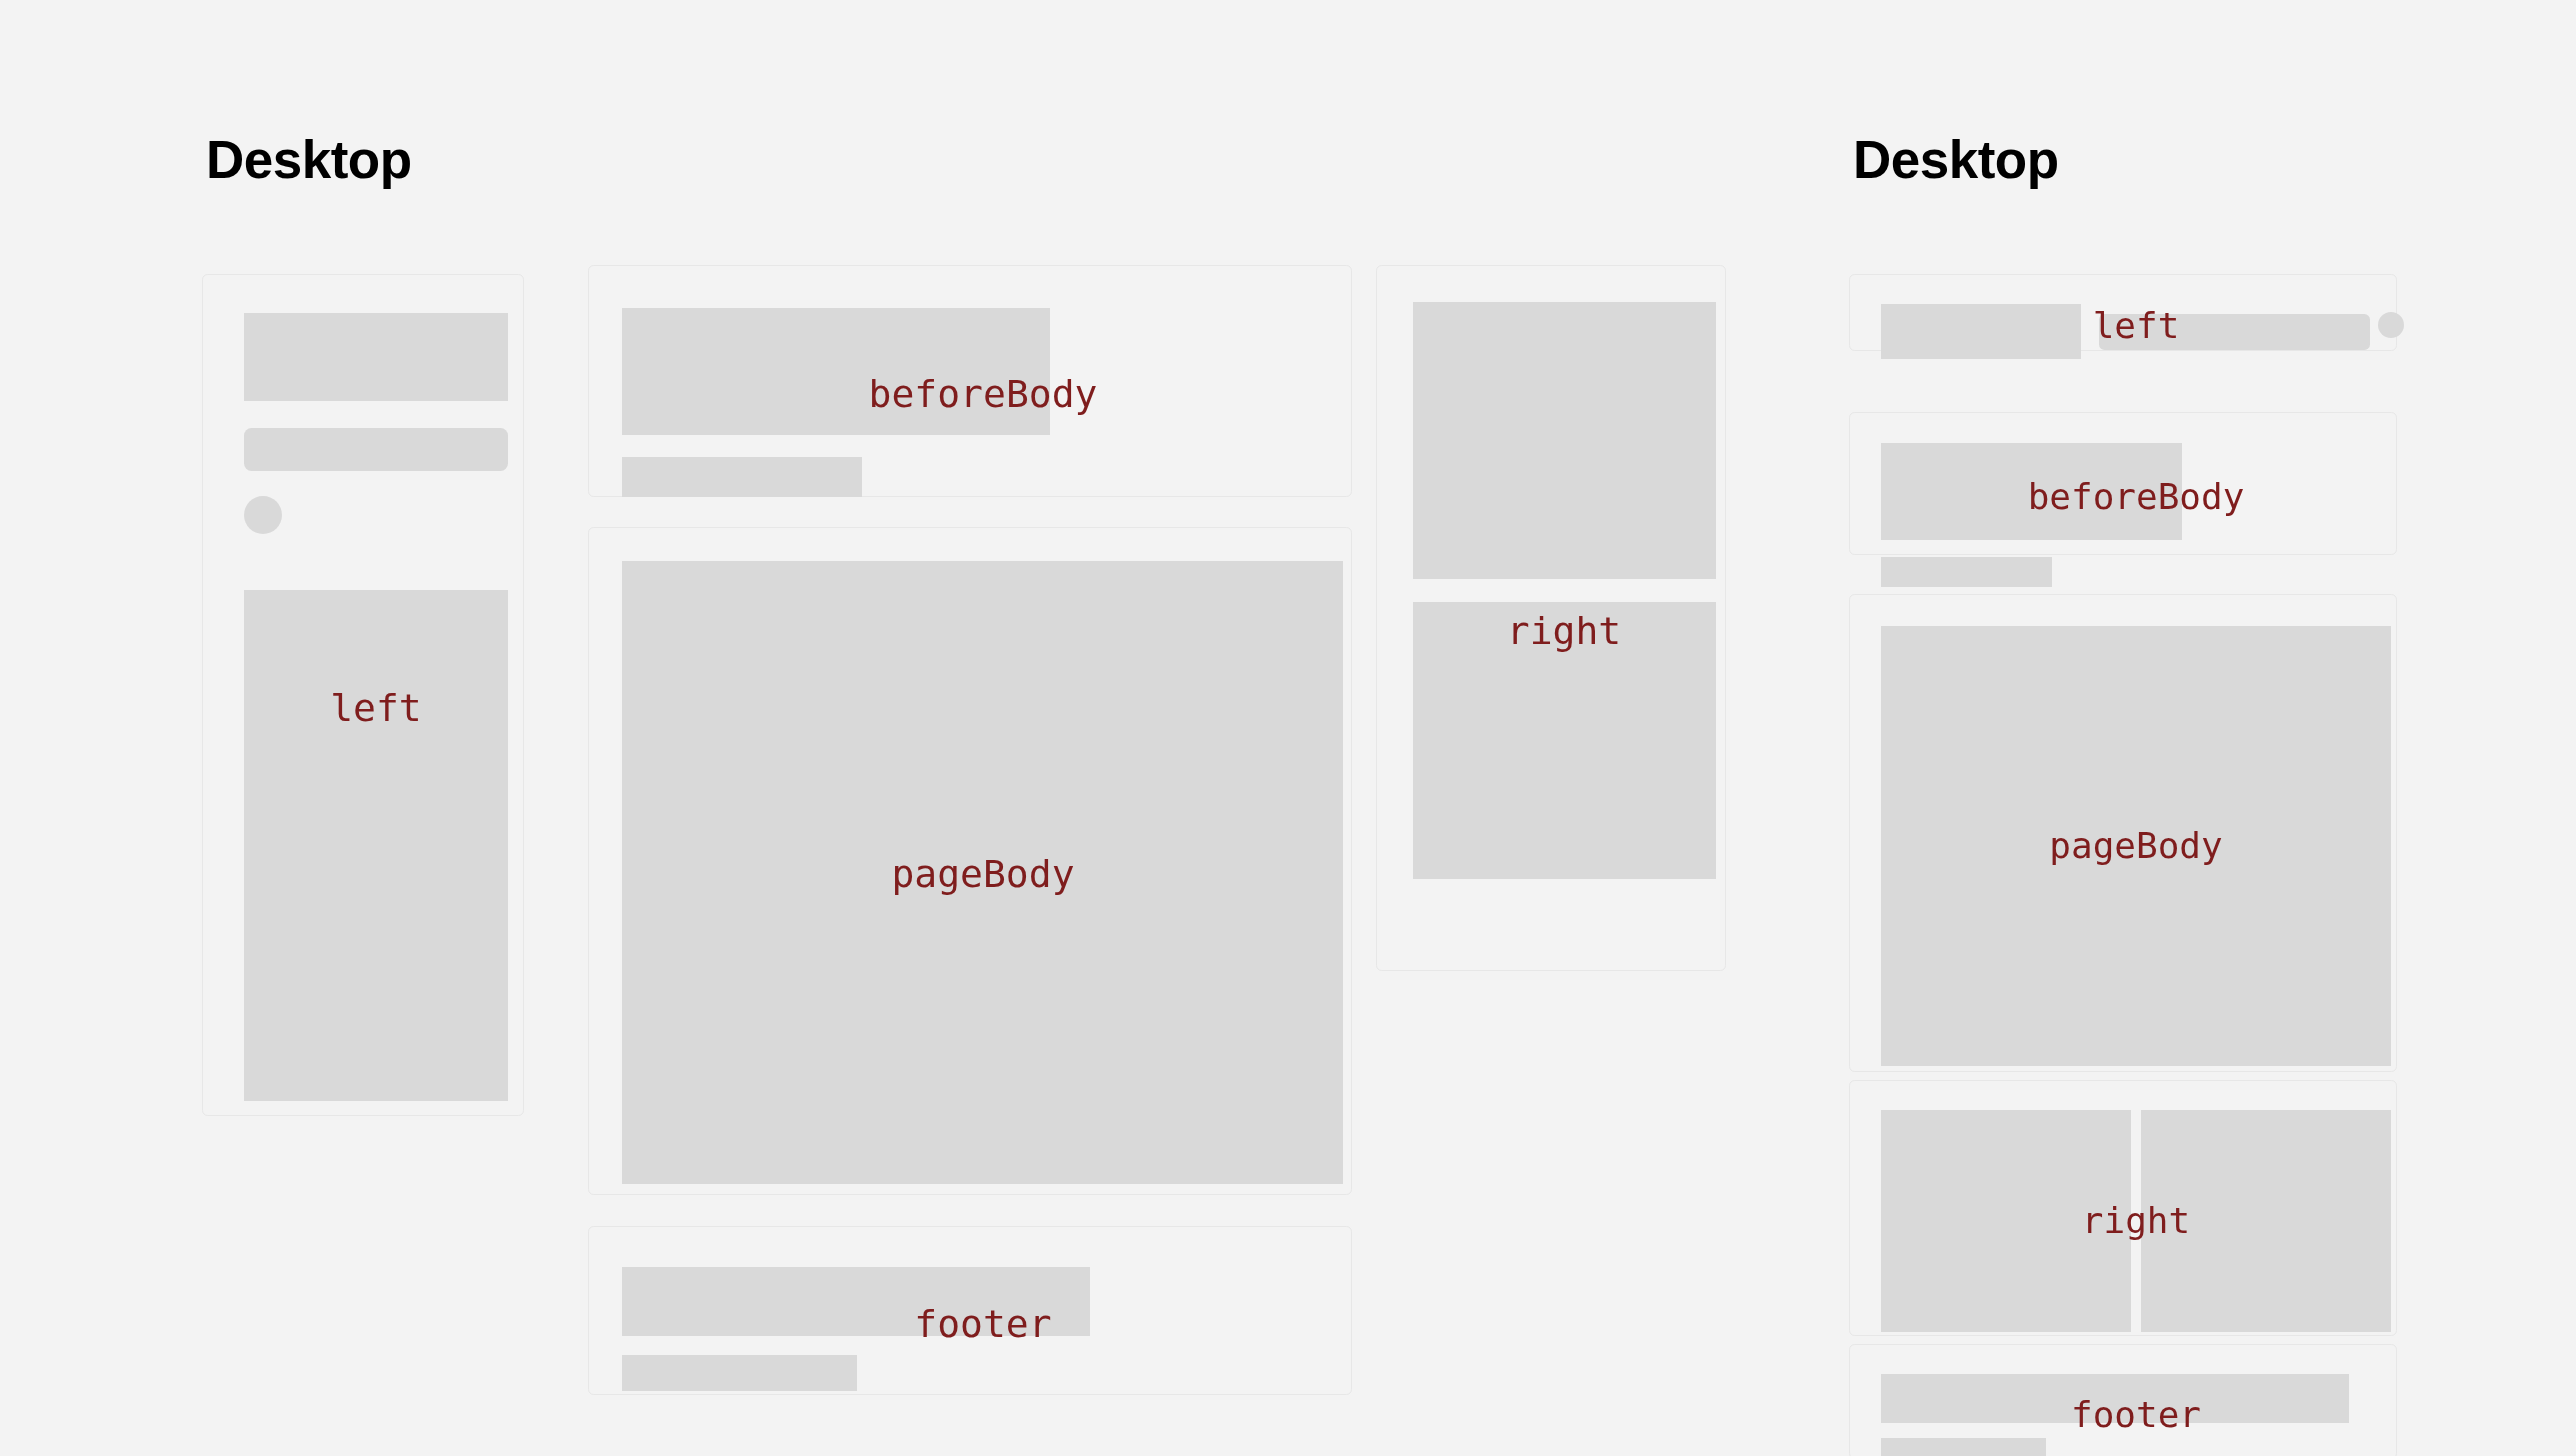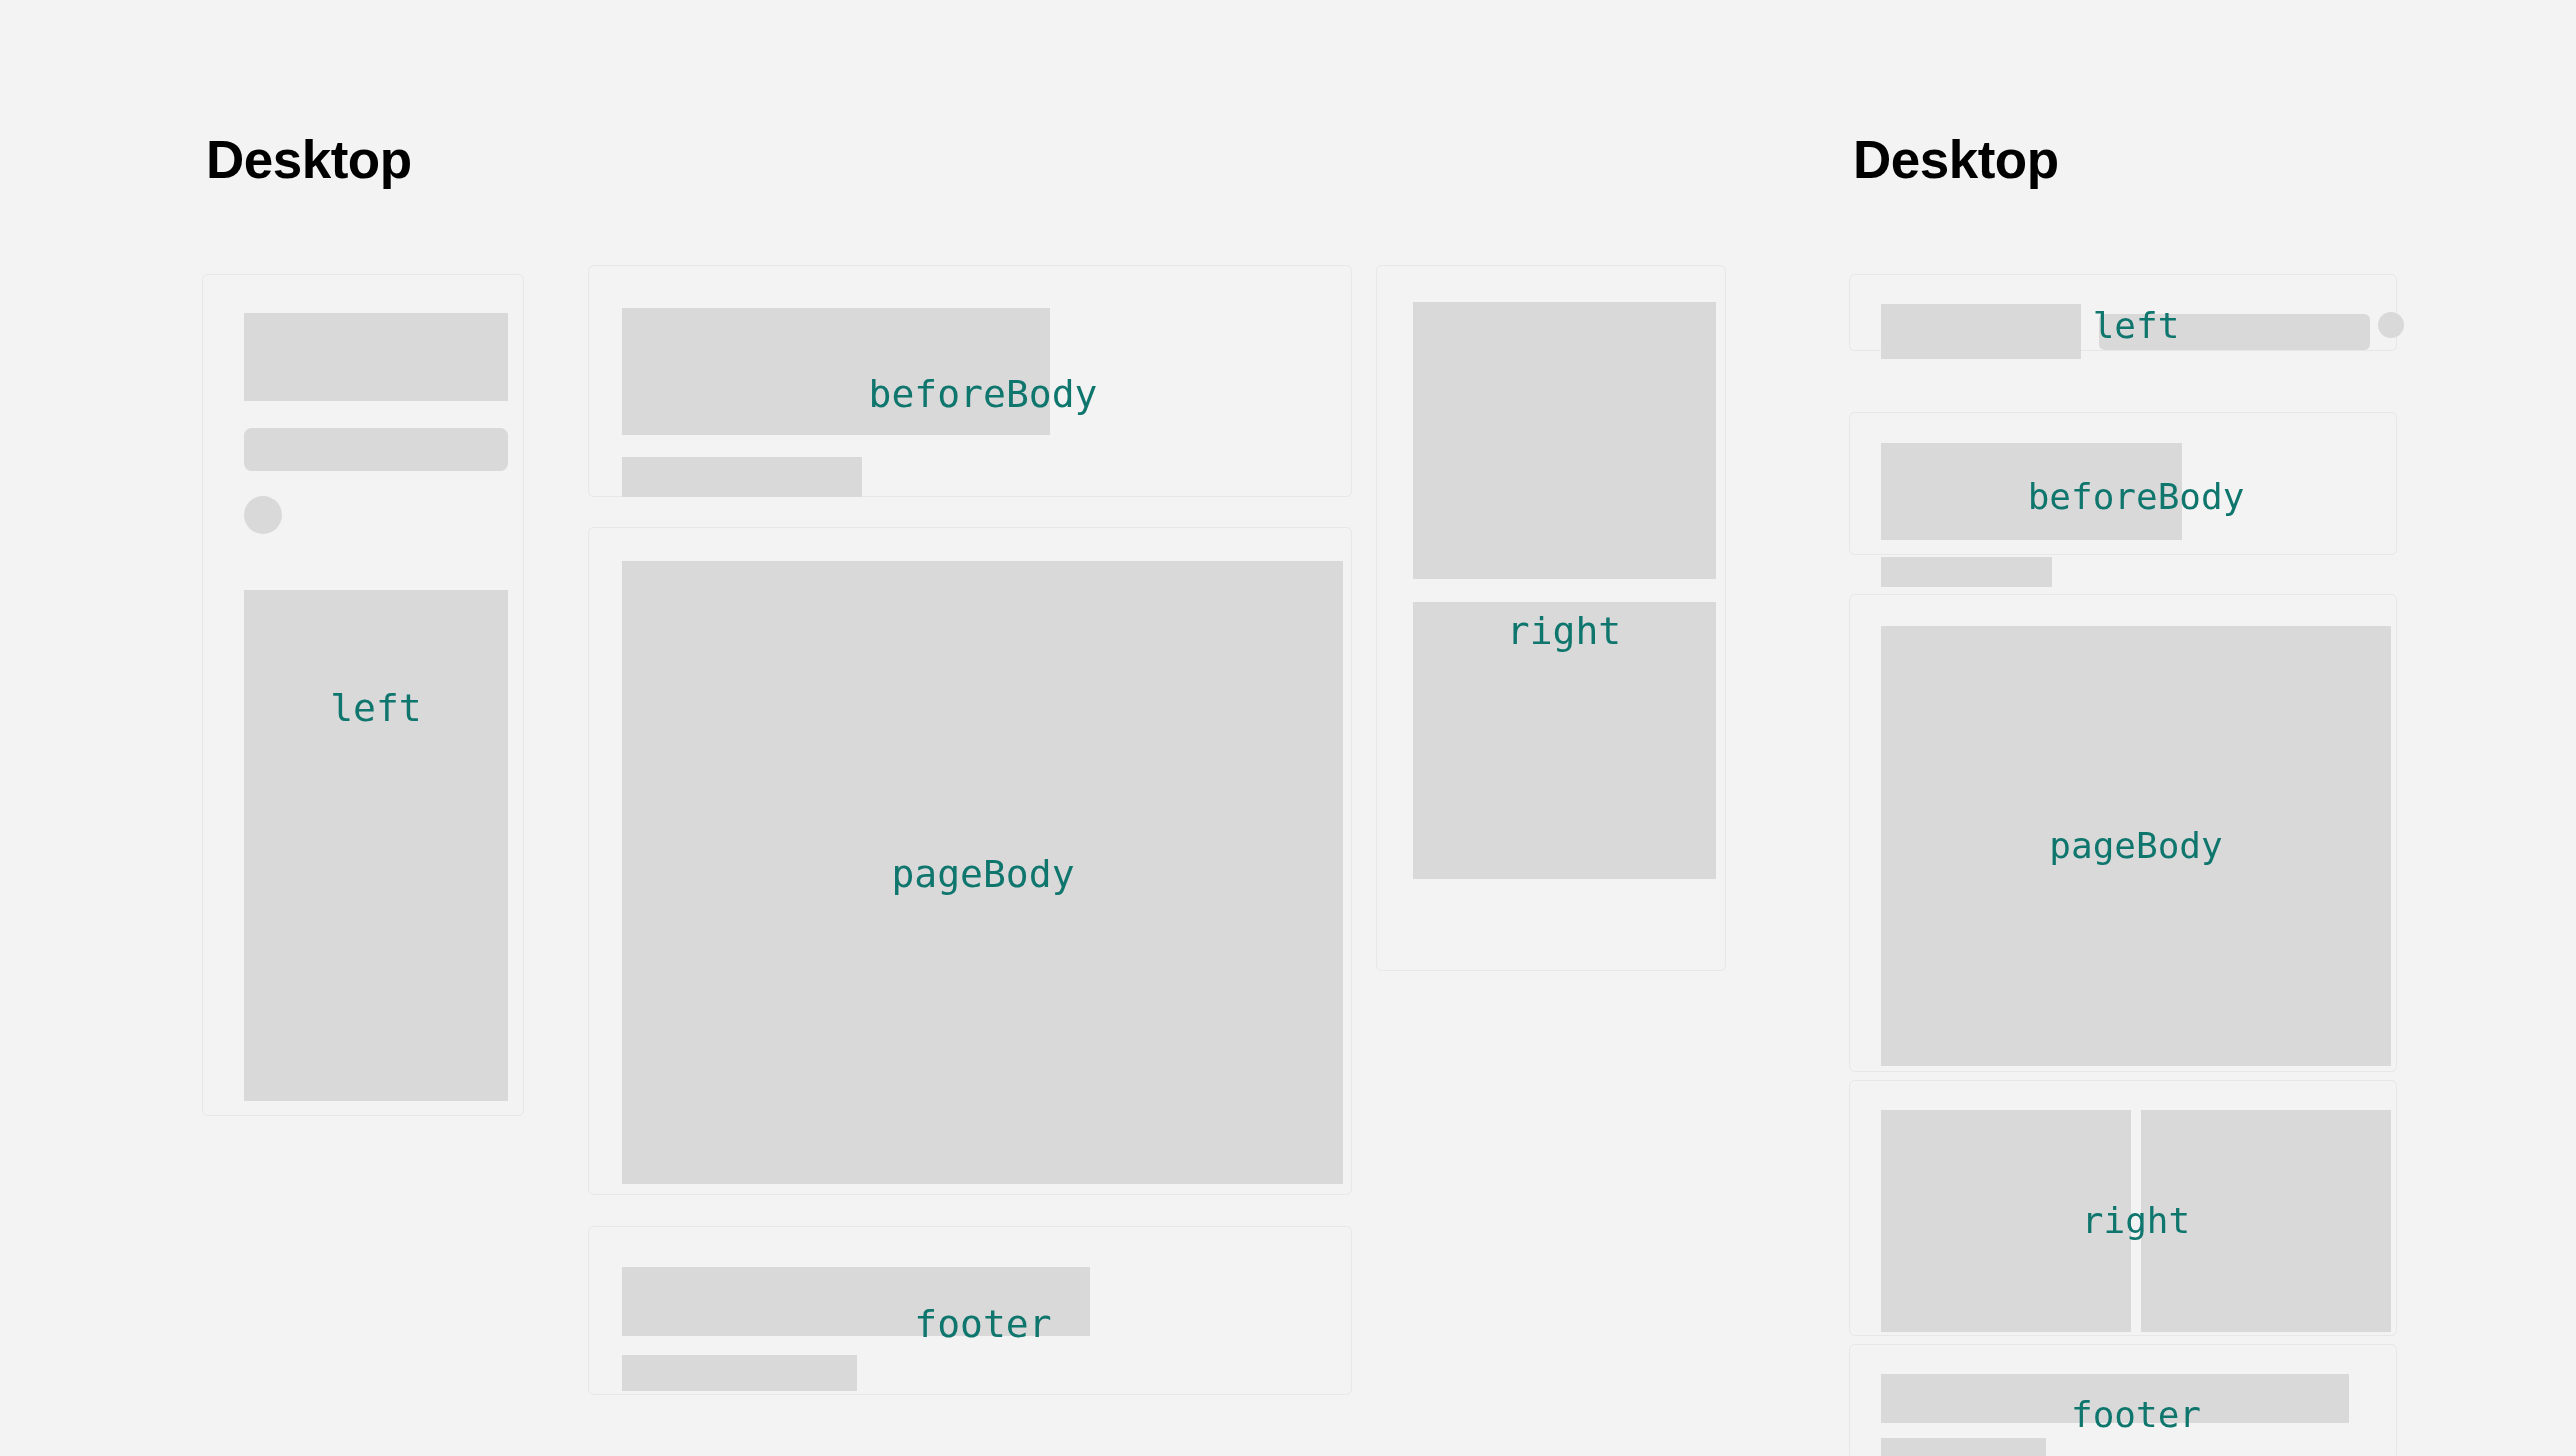--- a/index.html
+++ b/index.html
@@ -33,21 +33,21 @@
   
   .blk { position: absolute; background: #d9d9d9; }
   .blk.round { border-radius: 7.5px; }
   .blk.pill  { border-radius: 5.6px; }
   .blk.circle { border-radius: 50%; }
 
   
   .slot-label {
     position: absolute;
     font-family: "DejaVu Sans Mono", "Liberation Mono", monospace;
-    color: #0f766e;
+    color: #7f1d1d;
     white-space: nowrap;
     pointer-events: none;
     line-height: 1;
   }
 
   
   #panel-desktop-left   { left: 146px;  top: 218px;  width: 322px;  height: 842px; }
   #d-left-b1 { left: 29px;  top: 26px;  width: 264px; height: 88px; }
   #d-left-b2 { left: 29px;  top: 141px; width: 264px; height: 43px; }
   #d-left-b3 { left: 29px;  top: 209px; width: 38px;  height: 38px; }

